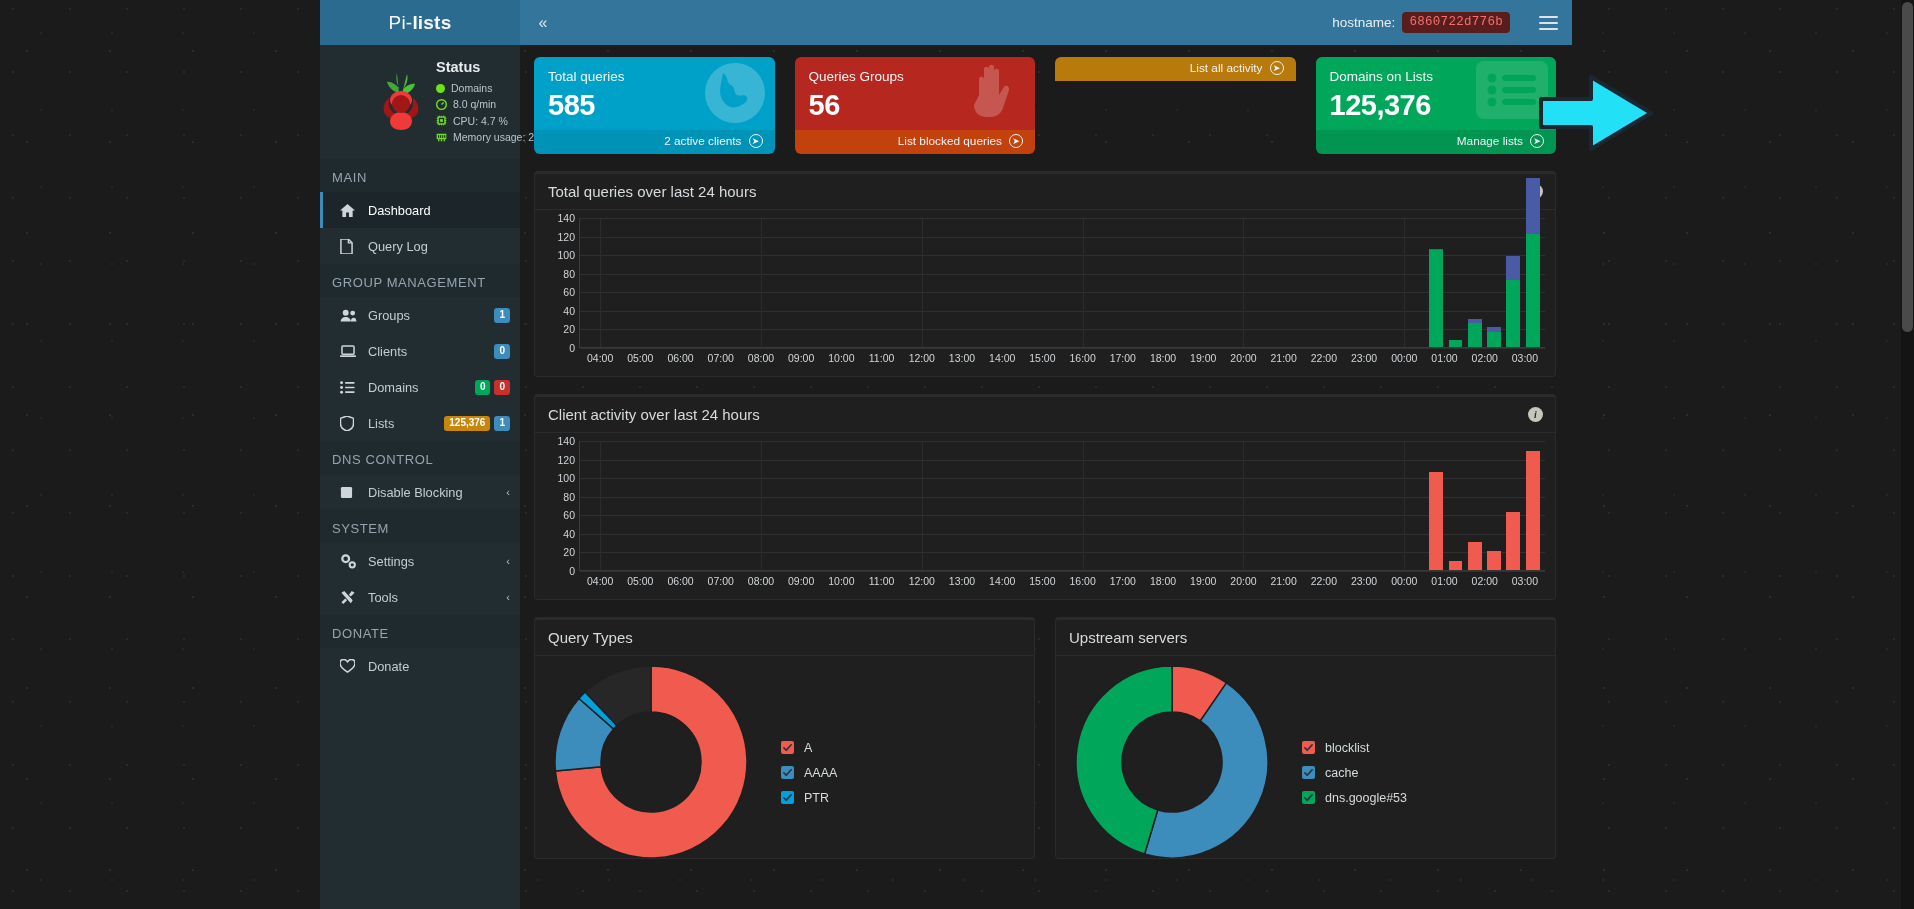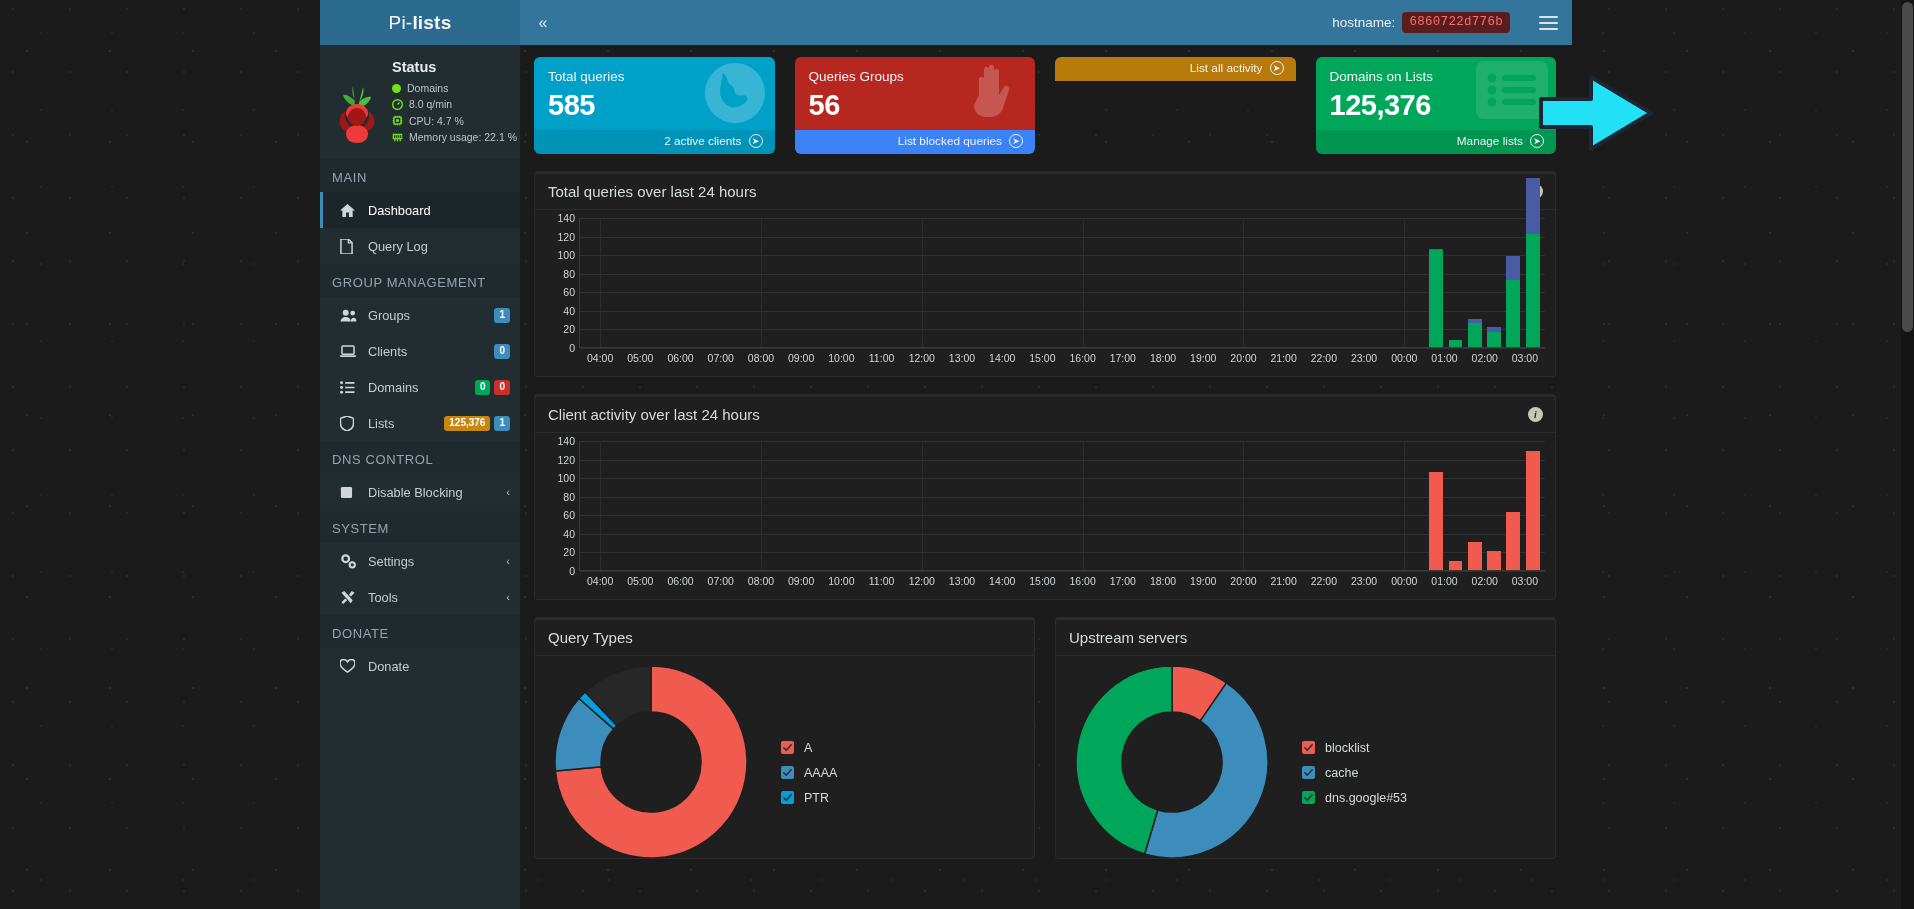--- a/index.html
+++ b/index.html
@@ -95,21 +95,22 @@
     background: #222d32;
   }
   #sidebar { flex-basis: 115px; }
 
   .side-inner { width: 100%; }
 
   #status-block {
     display: flex;
     gap: 10px;
     padding: 12px 8px 14px 12px;
-    align-items: flex-end;
+    align-items: center;
+    margin-left: 44px;
   }
   #pi-logo { width: 50px; height: 62px; flex: 0 0 auto; }
   #status-text { padding-top: 2px; }
   #status-title {
     color: #e8ebee; font-size: 14.5px; font-weight: bold; margin-bottom: 5px;
   }
   .status-line {
     display: flex; align-items: center; gap: 6px;
     font-size: 10.5px; color: #b9c4cb; line-height: 1.55;
     white-space: nowrap;
@@ -206,21 +207,21 @@
   .card .foot .arrow {
     width: 14px; height: 14px; border-radius: 50%;
     display: flex; align-items: center; justify-content: center;
     font-size: 9px; color: #eef3f6;
     border: 1.4px solid #eef3f6;
     line-height: 1;
   }
   .card.aqua .body { background: #00a1c9; }
   .card.aqua .foot { background: #0093b8; }
   .card.red .body  { background: #b5271f; }
-  .card.red .foot  { background: #3b82f6; }
+  .card.red .foot  { background: #c2410c; }
   .card.yellow .body { background: #c8860d; }
   .card.yellow .foot { background: #b87a0b; }
   .card.green .body  { background: #00a65a; }
   .card.green .foot  { background: #009551; }
 
   
   .box {
     background: #1f1f1f;
     border: 1px solid #2b2b2b;
     border-top: 3px solid #2b2b2b;

